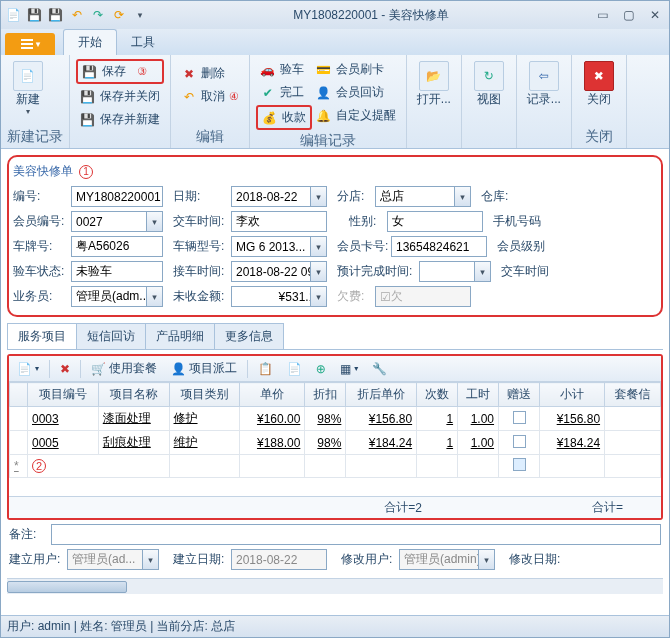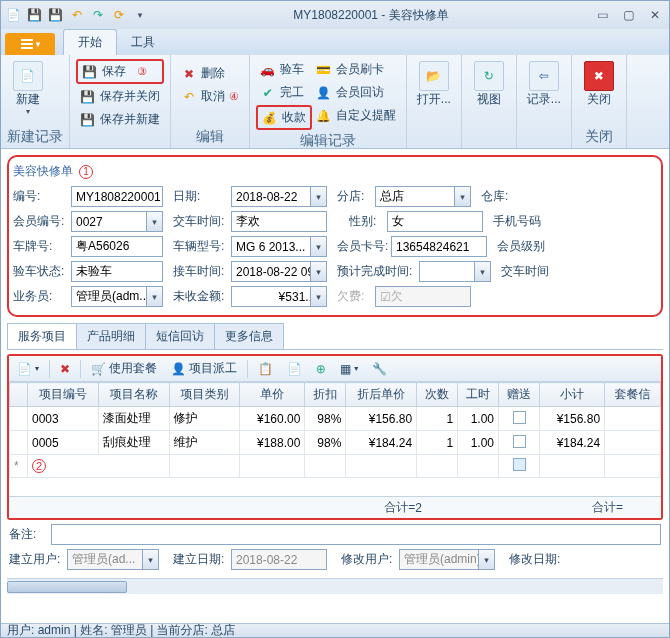--- a/index.html
+++ b/index.html
@@ -37,27 +37,27 @@
 .fin.w90{width:92px;} .fin.w80{width:72px;} .fin.w100{width:96px;}
 .tabs { margin: 0 6px; display: flex; border-bottom: 1px solid #a9c2dc; }
 .tab { padding: 4px 10px; border: 1px solid #a9c2dc; border-bottom: none; background: #e3ecf6; color: #2a4a6a; margin-right: -1px; }
 .tab.active { background: #fff; }
 .grid-wrap { margin: 4px 6px 0; border: 2px solid #d33; border-radius: 3px; }
 .grid-tb { height: 26px; background: linear-gradient(#f6f9fc,#e3ecf6); border-bottom: 1px solid #c3d3e4; display: flex; align-items: center; padding: 0 4px; gap: 6px; }
 .tb-btn { display: flex; align-items: center; gap: 3px; color: #2a4a6a; padding: 2px 4px; }
 .sep { width:1px; height:18px; background:#c3d3e4; }
 table.grid { width: 100%; border-collapse: collapse; }
 .grid th { background: linear-gradient(#f6f9fc,#e8eef5); border: 1px solid #c3d3e4; padding: 3px 4px; color: #2a4a6a; font-weight: normal; white-space: nowrap; }
-.grid td { border: 1px solid #e0e6ed; padding: 3px 4px; white-space: nowrap; }
+.grid td { border: 1px solid #e0e6ed; padding: 3px 4px; white-space: nowrap; text-decoration: underline; }
 .grid td.r { text-align: right; }
 .grid tr.empty td { height: 20px; }
 .footer-row { height: 22px; background: #f6f9fc; border-top: 1px solid #c3d3e4; display: flex; align-items: center; padding: 0 8px; color:#2a4a6a; }
 .footer-row .spacer{flex:1;}
 .bottom-form { padding: 4px 8px; }
-.statusbar { position: absolute; bottom: 0; left: 0; right: 0; height: 14px; background: linear-gradient(#e8eef5,#d6e2f0); border-top: 1px solid #a9c2dc; display: flex; align-items: center; padding: 0 6px; color: #2a4a6a; }
+.statusbar { position: absolute; bottom: 0; left: 0; right: 0; height: 22px; background: linear-gradient(#e8eef5,#d6e2f0); border-top: 1px solid #a9c2dc; display: flex; align-items: center; padding: 0 6px; color: #2a4a6a; }
 .scroll-h { height: 16px; background: #e8eef5; border-top: 1px solid #c3d3e4; margin: 0 6px; position: relative;}
 .scroll-h .thumb{position:absolute;left:0;top:2px;height:12px;width:120px;background:linear-gradient(#d6e2f0,#b8cde2);border:1px solid #8aa8c5;border-radius:2px;}
 svg { display: block; }
 .chk{width:13px;height:13px;border:1px solid #8aa8c5;display:inline-block;background:#fff;}
 </style>
 </head>
 <body>
 
 <div class="titlebar">
   <div class="qat">
@@ -289,22 +289,22 @@
     <span class="flabel" style="margin-left:8px;min-width:36px;color:#aaa">欠费:</span>
     <div class="fin ro w100">
         <span style="color:#aaa">☑ </span>
         <span style="color:#aaa">欠</span>
       </div>
   </div>
 </div>
 
 <div class="tabs">
   <div class="tab active">服务项目</div>
+  <div class="tab">短信回访</div>
   <div class="tab">产品明细</div>
-  <div class="tab">短信回访</div>
   <div class="tab">更多信息</div>
 </div>
 
 <div class="grid-wrap">
   <div class="grid-tb">
     <span class="tb-btn">
         <span>📄</span>
         <span style="font-size:8px">▾</span>
       </span>
     <span class="sep"></span>

